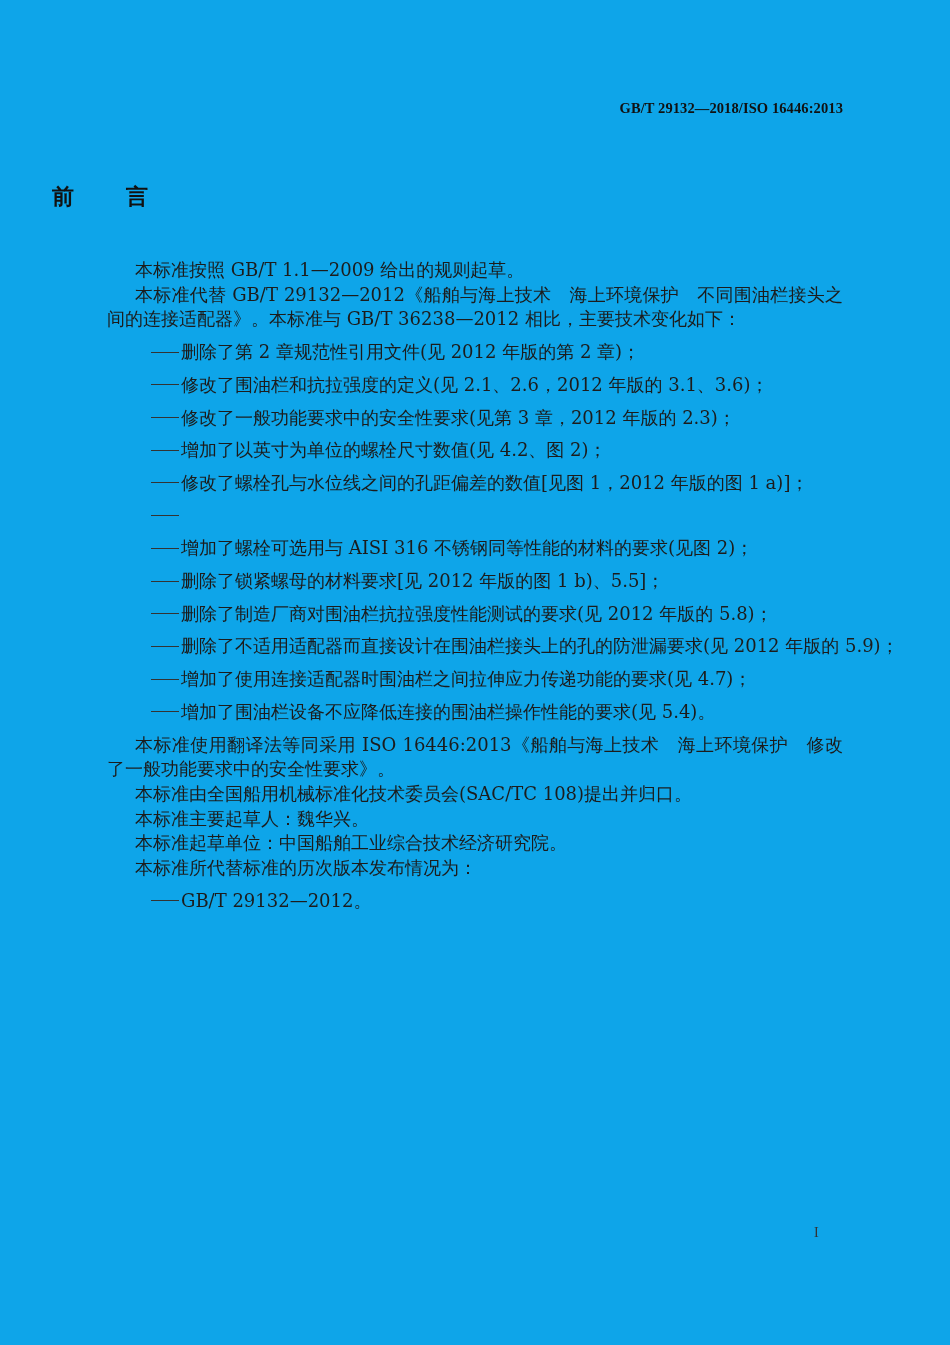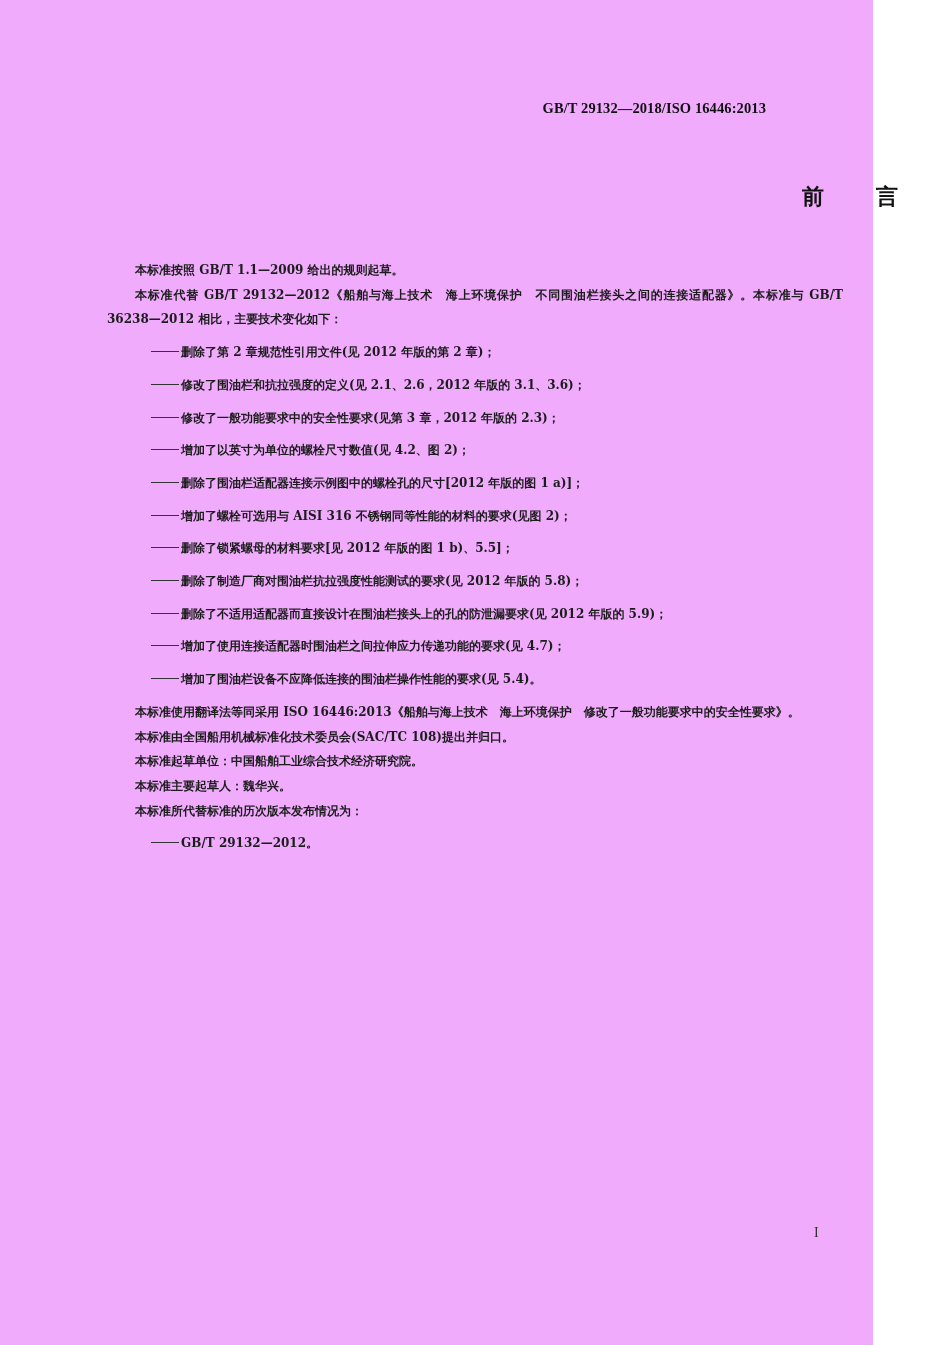--- a/index.html
+++ b/index.html
@@ -11,55 +11,54 @@
       width: 950px;
       height: 1345px;
       position: relative;
       overflow: hidden;
       font-family: "DejaVu Serif", "Liberation Serif", serif;
       color: #1a1a1a;
     }
     .page {
       position: absolute;
       left: 0; top: 0;
-      width: 873px; height: 1345px;
-      background: #f0abfc;
+      width: 950px; height: 1345px;
+      background: #0ea5e9;
     }
     .std-code {
       position: absolute;
       right: 107px;
       top: 100px;
       font-family: "Liberation Serif", "DejaVu Serif", serif;
       font-size: 14.5px;
       font-weight: bold;
       color: #111;
       letter-spacing: 0.1px;
       white-space: nowrap;
     }
     .title {
       position: absolute;
       left: 0; width: 950px;
       top: 182px;
-      text-align: right;
+      text-align: left;
       font-family: "DejaVu Sans", "Liberation Sans", sans-serif;
       font-size: 22px;
       font-weight: bold;
       letter-spacing: 52px;
       text-indent: 52px;
       color: #111;
     }
     .body-text {
       position: absolute;
       left: 107px;
       width: 736px;
       top: 258px;
-      font-size: 12px;
+      font-size: 18px;
       line-height: 24.7px;
       color: #1c1c1c;
-      font-weight: bold;
     }
     .p {
       margin: 0;
       text-indent: 28px;
       text-align: justify;
       text-align-last: left;
       white-space: normal;
     }
     .item {
       margin: 8px;
@@ -97,33 +96,34 @@
 
   <div class="body-text">
     <p class="p">本标准按照 GB/T 1.1—2009 给出的规则起草。</p>
     <p class="p">本标准代替 GB/T 29132—2012《船舶与海上技术　海上环境保护　不同围油栏接头之间的连接适配器》。本标准与 GB/T 36238—2012 相比，主要技术变化如下：</p>
 
     <div>
       <p class="item"><span class="dash"></span><span>删除了第 2 章规范性引用文件(见 2012 年版的第 2 章)；</span></p>
       <p class="item"><span class="dash"></span><span>修改了围油栏和抗拉强度的定义(见 2.1、2.6，2012 年版的 3.1、3.6)；</span></p>
       <p class="item"><span class="dash"></span><span>修改了一般功能要求中的安全性要求(见第 3 章，2012 年版的 2.3)；</span></p>
       <p class="item"><span class="dash"></span><span>增加了以英寸为单位的螺栓尺寸数值(见 4.2、图 2)；</span></p>
-      <p class="item"><span class="dash"></span><span>删除了围油栏适配器连接示例图中的螺栓孔的尺寸[2012 年版的图 1 a)]；</span></p>
+      <p class="item"><span class="dash"></span><span>修改了螺栓孔与水位线之间的孔距偏差的数值[见图 1，2012 年版的图 1 a)]；</span></p>
+      <p class="item"><span class="dash"></span></p>
       <p class="item"><span class="dash"></span><span>增加了螺栓可选用与 AISI 316 不锈钢同等性能的材料的要求(见图 2)；</span></p>
       <p class="item"><span class="dash"></span><span>删除了锁紧螺母的材料要求[见 2012 年版的图 1 b)、5.5]；</span></p>
       <p class="item"><span class="dash"></span><span>删除了制造厂商对围油栏抗拉强度性能测试的要求(见 2012 年版的 5.8)；</span></p>
       <p class="item"><span class="dash"></span><span>删除了不适用适配器而直接设计在围油栏接头上的孔的防泄漏要求(见 2012 年版的 5.9)；</span></p>
       <p class="item"><span class="dash"></span><span>增加了使用连接适配器时围油栏之间拉伸应力传递功能的要求(见 4.7)；</span></p>
       <p class="item"><span class="dash"></span><span>增加了围油栏设备不应降低连接的围油栏操作性能的要求(见 5.4)。</span></p>
     </div>
 
     <p class="p">本标准使用翻译法等同采用 ISO 16446:2013《船舶与海上技术　海上环境保护　修改了一般功能要求中的安全性要求》。</p>
     <p class="p">本标准由全国船用机械标准化技术委员会(SAC/TC 108)提出并归口。</p>
+    <p class="p">本标准主要起草人：魏华兴。</p>
     <p class="p">本标准起草单位：中国船舶工业综合技术经济研究院。</p>
-    <p class="p">本标准主要起草人：魏华兴。</p>
     <p class="p">本标准所代替标准的历次版本发布情况为：</p>
 
     <div>
       <p class="item"><span class="dash"></span><span>GB/T 29132—2012。</span></p>
     </div>
   </div>
 
   <div class="page-num">I</div>
 
 </div>

